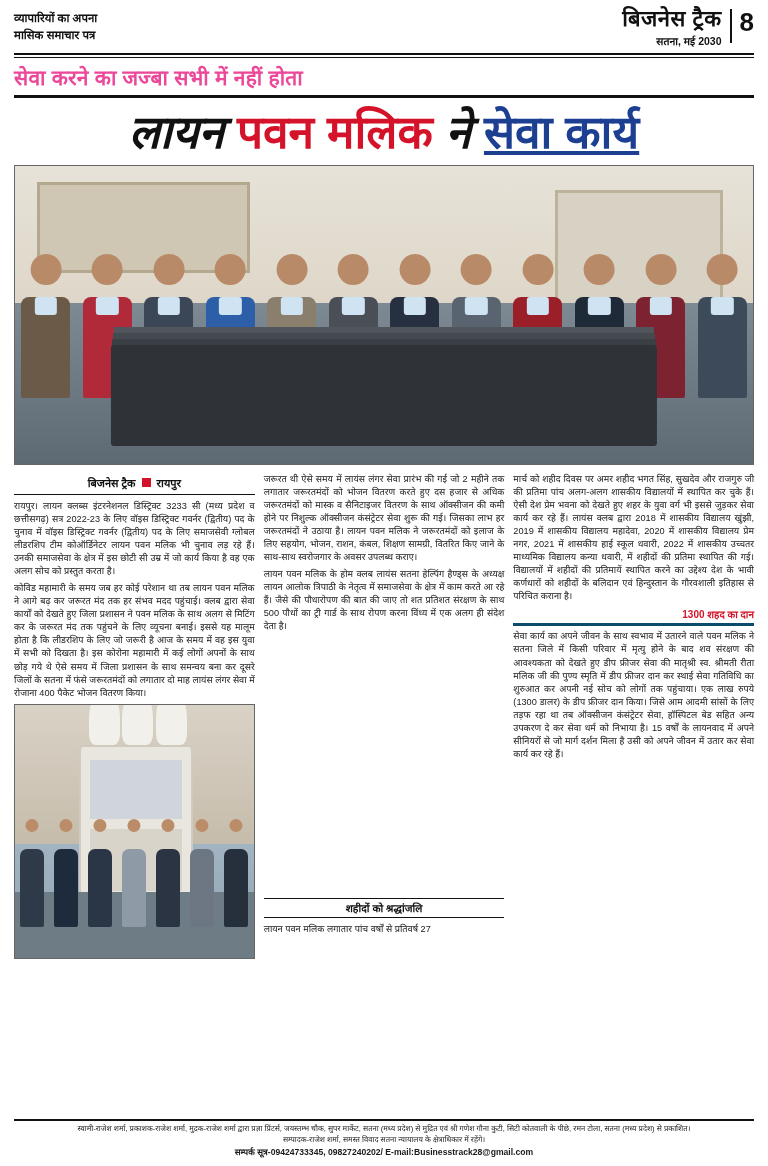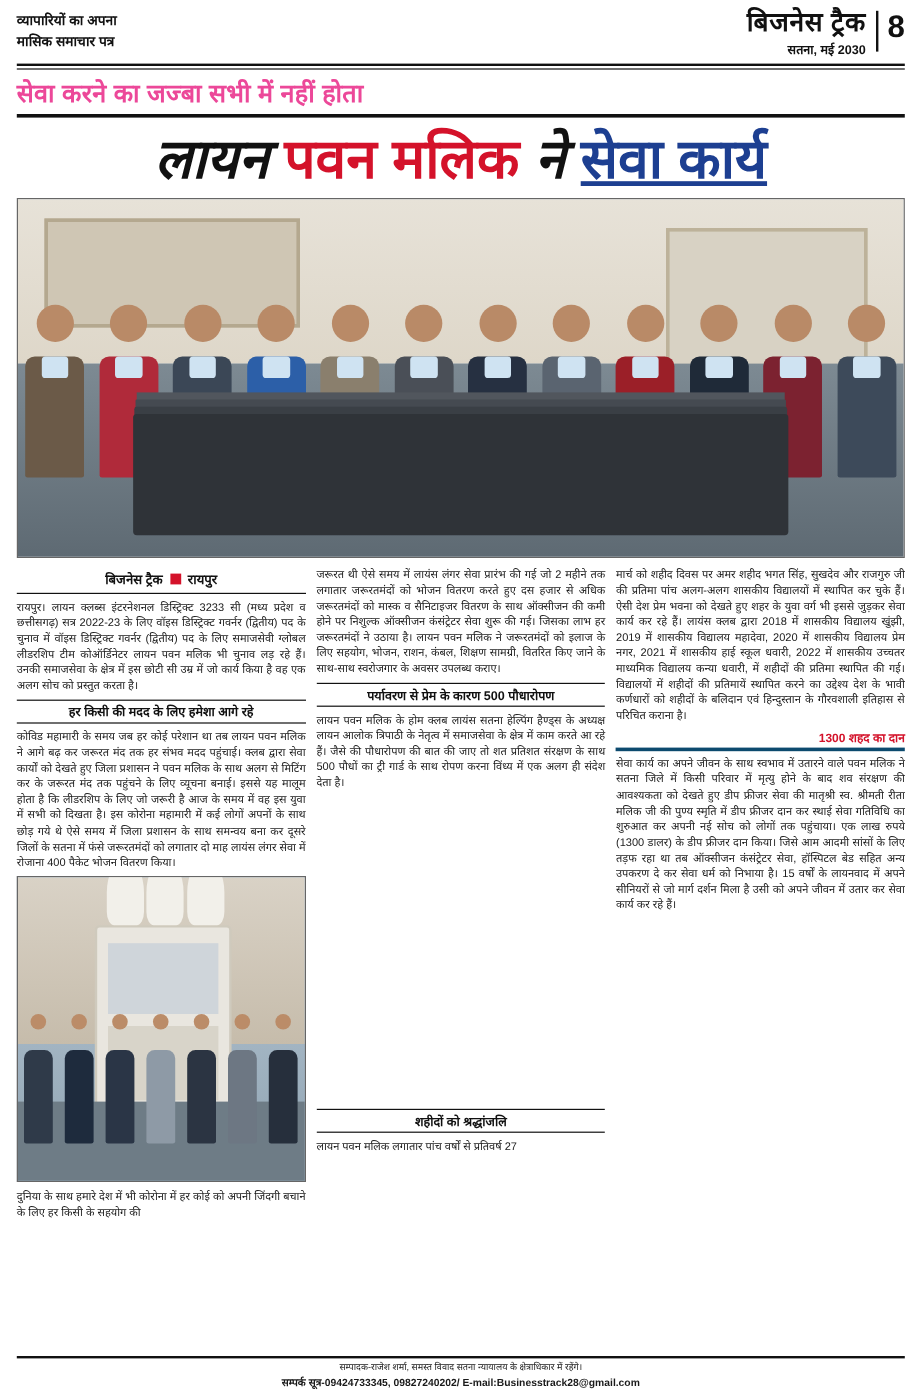--- a/index.html
+++ b/index.html
@@ -232,21 +232,20 @@
 
   <div class="cols">
 
     <div class="col">
       <div class="byline">
         <span>बिजनेस ट्रैक</span>
         <span class="sq"></span>
         <span class="loc">रायपुर</span>
       </div>
       <p>रायपुर। लायन क्लब्स इंटरनेशनल डिस्ट्रिक्ट 3233 सी (मध्य प्रदेश व छत्तीसगढ़) सत्र 2022-23 के लिए वॉइस डिस्ट्रिक्ट गवर्नर (द्वितीय) पद के चुनाव में वॉइस डिस्ट्रिक्ट गवर्नर (द्वितीय) पद के लिए समाजसेवी ग्लोबल लीडरशिप टीम कोऑर्डिनेटर लायन पवन मलिक भी चुनाव लड़ रहे हैं। उनकी समाजसेवा के क्षेत्र में इस छोटी सी उम्र में जो कार्य किया है वह एक अलग सोच को प्रस्तुत करता है।</p>
-      <div class="subhead">हर किसी की मदद के लिए हमेशा आगे रहे</div>
       <p>कोविड महामारी के समय जब हर कोई परेशान था तब लायन पवन मलिक ने आगे बढ़ कर जरूरत मंद तक हर संभव मदद पहुंचाई। क्लब द्वारा सेवा कार्यों को देखते हुए जिला प्रशासन ने पवन मलिक के साथ अलग से मिटिंग कर के जरूरत मंद तक पहुंचने के लिए व्यूचना बनाई। इससे यह मालूम होता है कि लीडरशिप के लिए जो जरूरी है आज के समय में वह इस युवा में सभी को दिखता है। इस कोरोना महामारी में कई लोगों अपनों के साथ छोड़ गये थे ऐसे समय में जिला प्रशासन के साथ समन्वय बना कर दूसरे जिलों के सतना में फंसे जरूरतमंदों को लगातार दो माह लायंस लंगर सेवा में रोजाना 400 पैकेट भोजन वितरण किया।</p>
 
       <div class="photo-sec">
         <div class="ps-sky"></div>
         <div class="ps-build"></div>
         <div class="ps-mem">
           <div class="b1"></div>
             <div class="b2"></div>
         </div>
         <div class="ps-bust" style="left:31%"></div>
@@ -278,39 +277,38 @@
               <div class="head"></div>
               <div class="body" style="background:#6d7783"></div>
             </div>
           <div class="ps-p">
               <div class="head"></div>
               <div class="body" style="background:#262f3c"></div>
             </div>
         </div>
       </div>
 
-      <p>दुनिया के साथ हमारे देश में भी कोरोना में हर कोई को अपनी जिंदगी बचाने के लिए हर किसी के सहयोग की</p>
     </div>
 
     <div class="col">
       <p>जरूरत थी ऐसे समय में लायंस लंगर सेवा प्रारंभ की गई जो 2 महीने तक लगातार जरूरतमंदों को भोजन वितरण करते हुए दस हजार से अधिक जरूरतमंदों को मास्क व सैनिटाइजर वितरण के साथ ऑक्सीजन की कमी होने पर निशुल्क ऑक्सीजन कंसंट्रेटर सेवा शुरू की गई। जिसका लाभ हर जरूरतमंदों ने उठाया है। लायन पवन मलिक ने जरूरतमंदों को इलाज के लिए सहयोग, भोजन, राशन, कंबल, शिक्षण सामग्री, वितरित किए जाने के साथ-साथ स्वरोजगार के अवसर उपलब्ध कराए।</p>
-      <div class="subhead">पर्यावरण से प्रेम के कारण 500 पौधारोपण</div>
       <p>लायन पवन मलिक के होम क्लब लायंस सतना हेल्पिंग हैण्ड्स के अध्यक्ष लायन आलोक त्रिपाठी के नेतृत्व में समाजसेवा के क्षेत्र में काम करते आ रहे हैं। जैसे की पौधारोपण की बात की जाए तो शत प्रतिशत संरक्षण के साथ 500 पौधों का ट्री गार्ड के साथ रोपण करना विंध्य में एक अलग ही संदेश देता है।</p>
       <div style="height:255px"></div>
 
       <p></p>
       <div class="subhead">शहीदों को श्रद्धांजलि</div>
       <p>लायन पवन मलिक लगातार पांच वर्षों से प्रतिवर्ष 27</p>
     </div>
 
     <div class="col">
       <p>मार्च को शहीद दिवस पर अमर शहीद भगत सिंह, सुखदेव और राजगुरु जी की प्रतिमा पांच अलग-अलग शासकीय विद्यालयों में स्थापित कर चुके हैं। ऐसी देश प्रेम भवना को देखते हुए शहर के युवा वर्ग भी इससे जुड़कर सेवा कार्य कर रहे हैं। लायंस क्लब द्वारा 2018 में शासकीय विद्यालय खुंझी, 2019 में शासकीय विद्यालय महादेवा, 2020 में शासकीय विद्यालय प्रेम नगर, 2021 में शासकीय हाई स्कूल धवारी, 2022 में शासकीय उच्चतर माध्यमिक विद्यालय कन्या धवारी, में शहीदों की प्रतिमा स्थापित की गई। विद्यालयों में शहीदों की प्रतिमायें स्थापित करने का उद्देश्य देश के भावी कर्णधारों को शहीदों के बलिदान एवं हिन्दुस्तान के गौरवशाली इतिहास से परिचित कराना है।</p>
       <div class="mini-head">1300 शहद का दान</div>
       <p>सेवा कार्य का अपने जीवन के साथ स्वभाव में उतारने वाले पवन मलिक ने सतना जिले में किसी परिवार में मृत्यु होने के बाद शव संरक्षण की आवश्यकता को देखते हुए डीप फ्रीजर सेवा की मातृश्री स्व. श्रीमती रीता मलिक जी की पुण्य स्मृति में डीप फ्रीजर दान कर स्थाई सेवा गतिविधि का शुरुआत कर अपनी नई सोच को लोगों तक पहुंचाया। एक लाख रुपये (1300 डालर) के डीप फ्रीजर दान किया। जिसे आम आदमी सांसों के लिए तड़फ रहा था तब ऑक्सीजन कंसंट्रेटर सेवा, हॉस्पिटल बेड सहित अन्य उपकरण दे कर सेवा धर्म को निभाया है। 15 वर्षों के लायनवाद में अपने सीनियरों से जो मार्ग दर्शन मिला है उसी को अपने जीवन में उतार कर सेवा कार्य कर रहे हैं।</p>
     </div>
   </div>
 
   <div class="footer">
+    <p>स्वामी-राजेश शर्मा, प्रकाशक-राजेश शर्मा, मुद्रक-राजेश शर्मा द्वारा प्रज्ञा प्रिंटर्स, जयस्तम्भ चौक, सुपर मार्केट, सतना (मध्य प्रदेश) से मुद्रित एवं श्री गणेश गौना कुटी, सिटी कोतवाली के पीछे, रमन टोला, सतना (मध्य प्रदेश) से प्रकाशित।</p>
     <p>सम्पादक-राजेश शर्मा, समस्त विवाद सतना न्यायालय के क्षेत्राधिकार में रहेंगे।</p>
     <p class="contact">सम्पर्क सूत्र-09424733345, 09827240202/ E-mail:Businesstrack28@gmail.com</p>
   </div>
 
 </div>
 
 </body></html>

